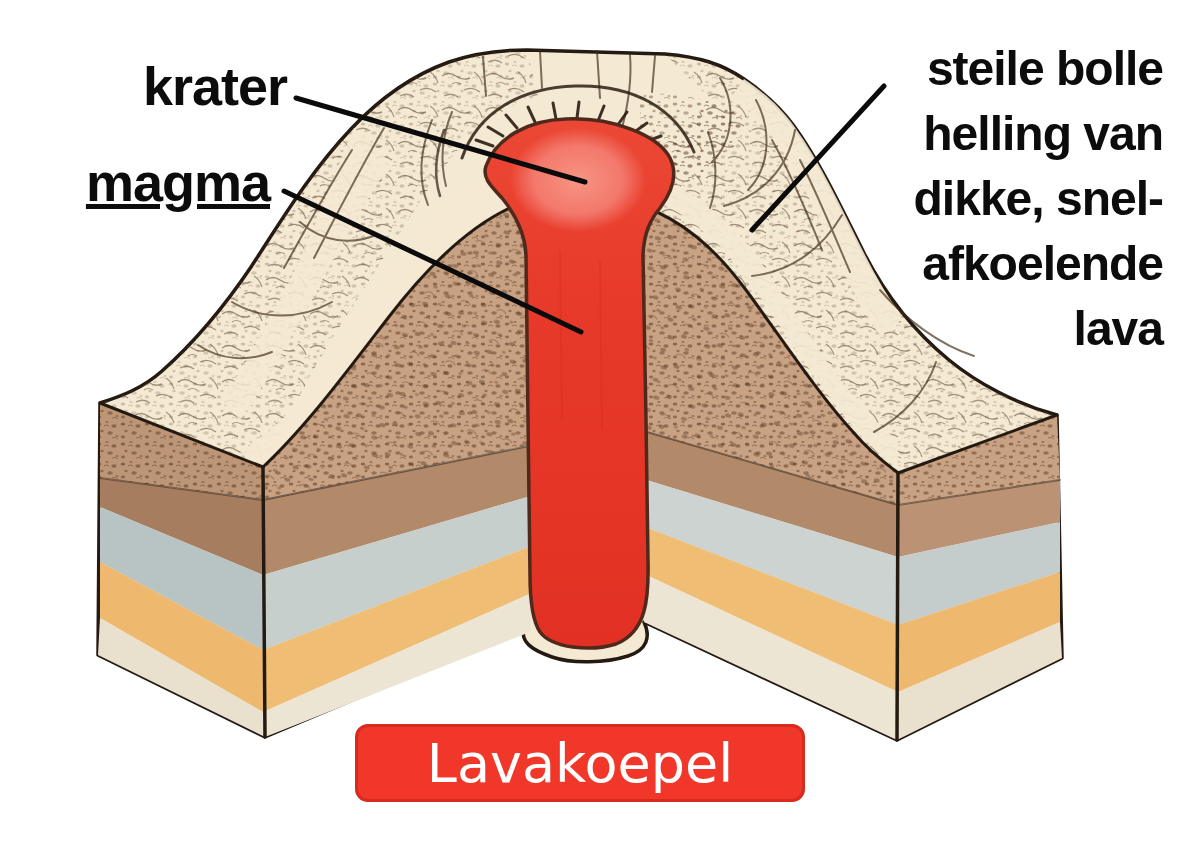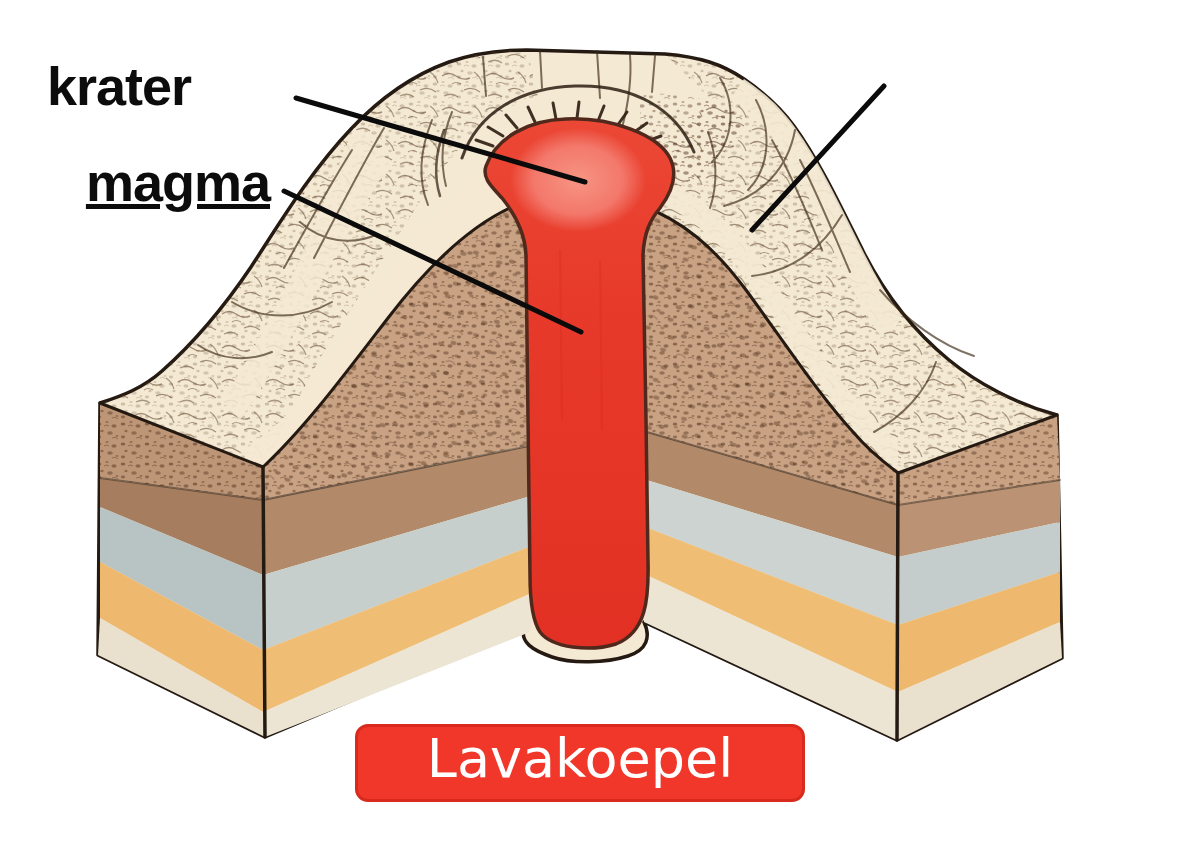--- a/index.html
+++ b/index.html
@@ -5,30 +5,30 @@
   html,body{margin:0;padding:0;background:#ffffff;}
   .stage{
     position:relative;width:1182px;height:859px;background:#ffffff;
     overflow:hidden;font-family:"Liberation Sans",sans-serif;
   }
   .stage svg{position:absolute;left:0;top:0;}
   .lbl{
     position:absolute;color:#0c0c0c;font-weight:700;letter-spacing:-1px;
     font-family:"Liberation Sans",sans-serif;
   }
-  .lbl-krater{left:47px;top:58px;width:240px;font-size:54px;line-height:56px;text-align:left;}
+  .lbl-krater{left:47px;top:58px;width:240px;font-size:54px;line-height:56px;text-align:right;}
   .lbl-magma{left:30px;top:154px;width:240px;font-size:54px;line-height:56px;text-align:right;text-decoration:underline;}
   .lbl-slope{
     right:19px;top:36px;width:370px;font-size:48px;line-height:65px;
     text-align:right;white-space:pre-line;
   }
   .banner{
     position:absolute;left:355px;top:724px;width:450px;height:78px;
     background:#f0372a;border:3px solid #d82b1d;border-radius:13px;
-    box-sizing:border-box;display:flex;align-items:flex-start;justify-content:center;
+    box-sizing:border-box;display:flex;align-items:center;justify-content:center;
   }
   .banner span{
     color:#ffffff;font-family:"DejaVu Sans",sans-serif;font-size:54px;
     font-weight:400;letter-spacing:0px;
   }
 </style>
 </head>
 <body>
 
 <div class="stage">
@@ -233,18 +233,23 @@
 
     <g stroke="#0b0b0b" stroke-width="5" stroke-linecap="round">
       <line x1="296" y1="98" x2="585" y2="182"></line>
       <line x1="284" y1="191" x2="581" y2="332"></line>
       <line x1="884" y1="86" x2="752" y2="230"></line>
     </g>
   </svg>
 
   <div class="lbl lbl-krater">krater</div>
   <div class="lbl lbl-magma">magma</div>
+  <div class="lbl lbl-slope">steile bolle
+helling van
+dikke, snel-
+afkoelende
+lava</div>
 
   <div class="banner">
     <span>Lavakoepel</span>
   </div>
 
 </div>
 
 </body></html>

